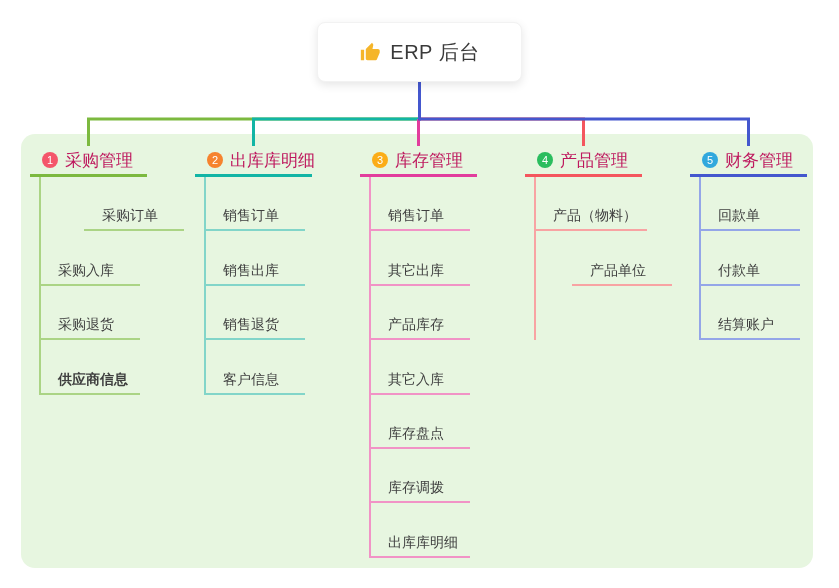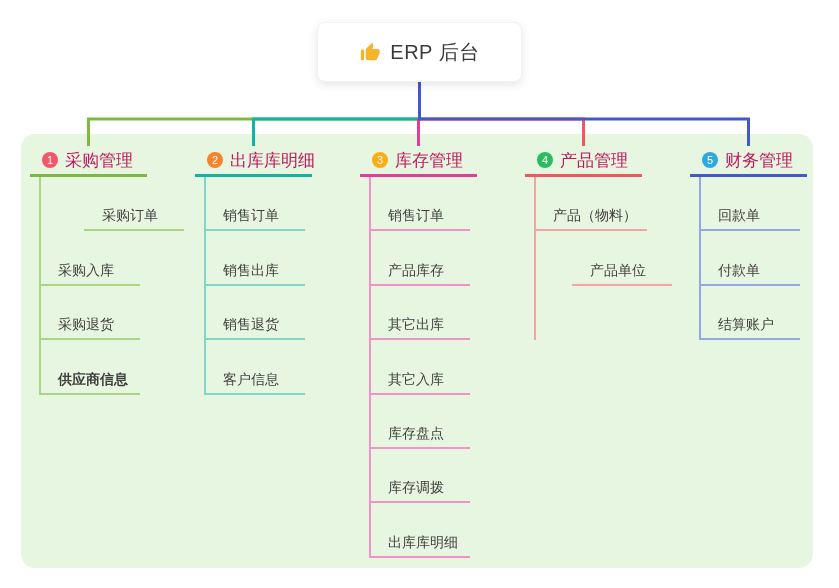--- a/index.html
+++ b/index.html
@@ -149,24 +149,24 @@
     <div class="branch-title" style="left: 360px; top: 146px; border-bottom-color: rgb(226, 61, 157);">
     <span class="badge" style="background: rgb(251, 173, 24);">3</span>
     <span class="title-label">库存管理</span>
   </div>
     <div class="branch-vline" style="left: 369px; top: 177px; height: 380.8px; background: rgb(241, 147, 198);"></div>
     <div class="child-col" style="left: 370px; top: 177px;">
       <div class="child-item">
     <span class="child-label" style="border-bottom-color: rgb(241, 147, 198);">销售订单</span>
   </div>
       <div class="child-item">
+    <span class="child-label" style="border-bottom-color: rgb(241, 147, 198);">其它出库</span>
+  </div>
+      <div class="child-item">
     <span class="child-label" style="border-bottom-color: rgb(241, 147, 198);">产品库存</span>
-  </div>
-      <div class="child-item">
-    <span class="child-label" style="border-bottom-color: rgb(241, 147, 198);">其它出库</span>
   </div>
       <div class="child-item">
     <span class="child-label" style="border-bottom-color: rgb(241, 147, 198);">其它入库</span>
   </div>
       <div class="child-item">
     <span class="child-label" style="border-bottom-color: rgb(241, 147, 198);">库存盘点</span>
   </div>
       <div class="child-item">
     <span class="child-label" style="border-bottom-color: rgb(241, 147, 198);">库存调拨</span>
   </div>

